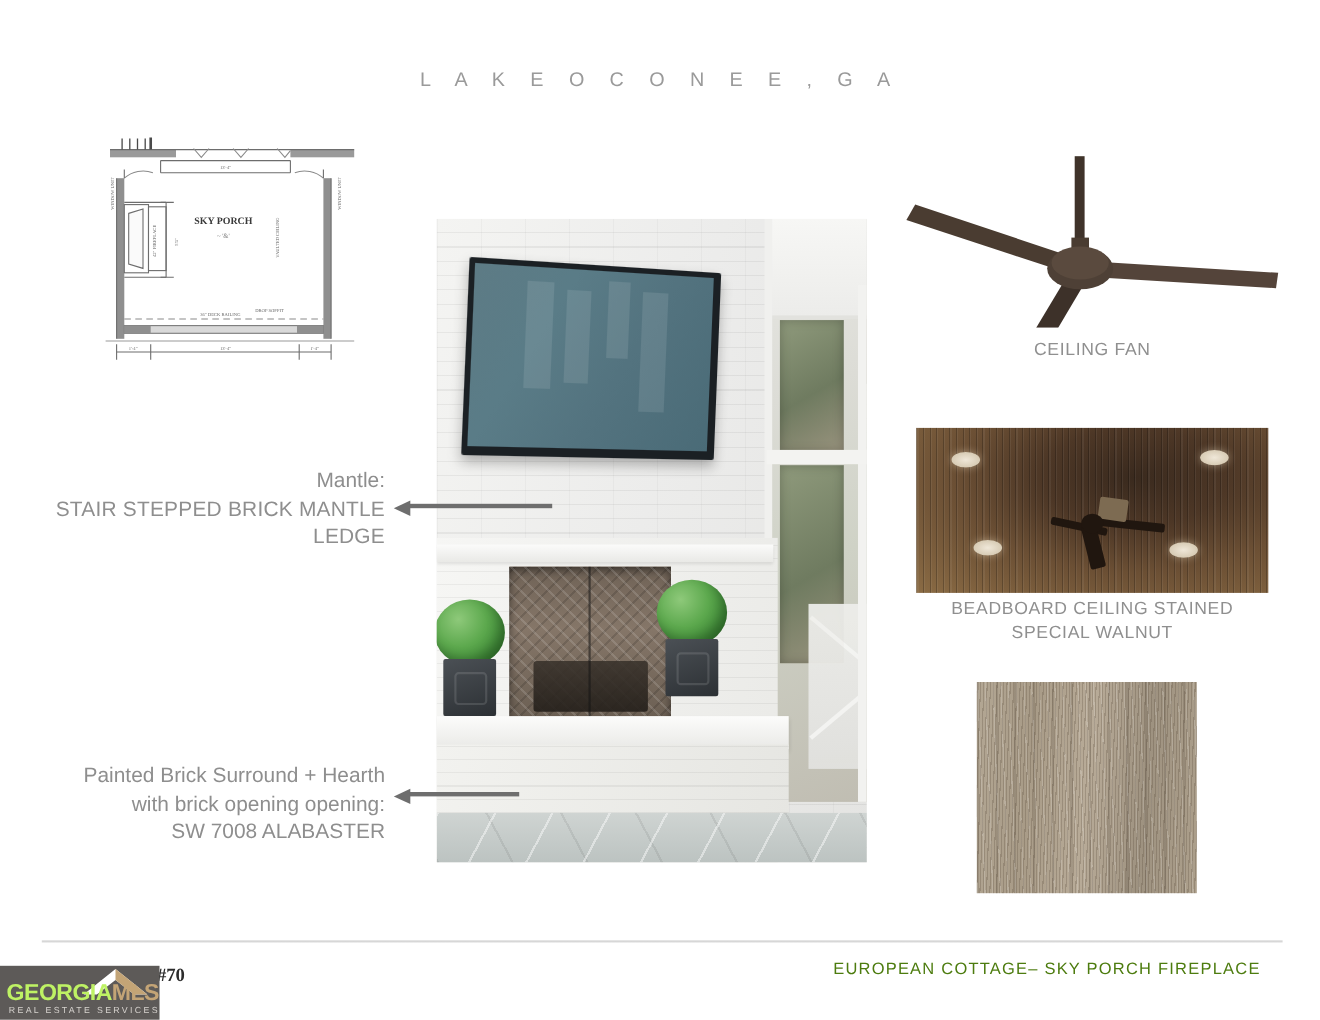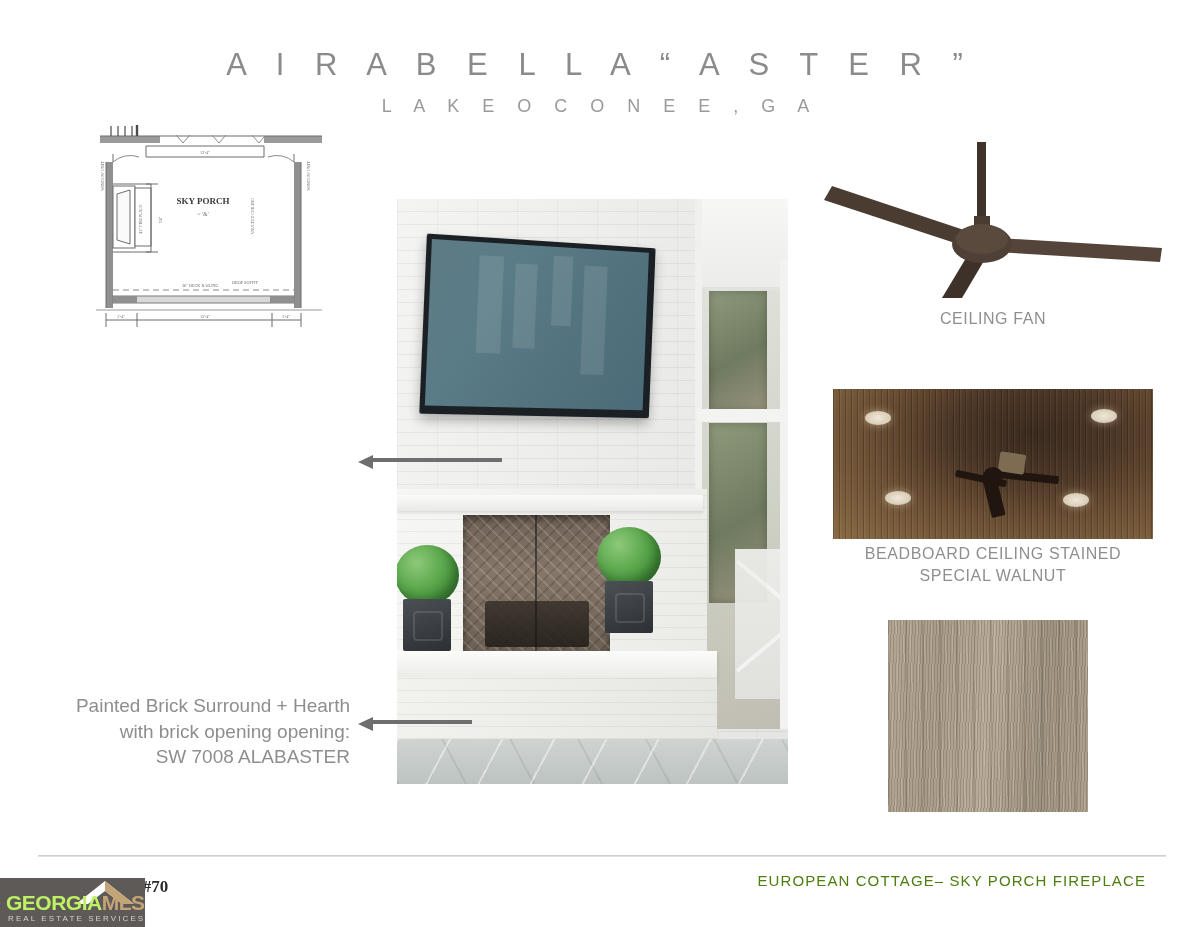--- a/index.html
+++ b/index.html
@@ -240,21 +240,20 @@
     position:absolute;left:8px;top:36px;width:120px;text-align:center;
     font-size:8px;letter-spacing:2.1px;color:#d6d2ce;white-space:nowrap;
   }
 </style>
 </head>
 <body>
 
 <div class="board">
 
   <div class="title-block">
-    <div class="title-main">A I R A B E L L A   “ A S T E R ”</div>
     <div class="title-sub">L A K E   O C O N E E ,   G A</div>
   </div>
 
   <div class="floorplan">
     <svg viewBox="0 0 250 205" xmlns="http://www.w3.org/2000/svg">
       <g stroke="#6d6d6d" fill="none" stroke-width="1">
 
         <rect x="18" y="12" width="60" height="7" fill="#9a9a9a" stroke="none"></rect>
         <rect x="182" y="12" width="58" height="7" fill="#9a9a9a" stroke="none"></rect>
         <line x1="18" y1="12" x2="240" y2="12"></line>
@@ -361,20 +360,25 @@
     </div>
     <div class="mp-hearth"></div>
     <div class="mp-base"></div>
     <div class="topiary tp-left"></div>
     <div class="planter pl-left"></div>
     <div class="topiary tp-right"></div>
     <div class="planter pl-right"></div>
     <div class="mp-floor"></div>
   </div>
 
+  <div class="annot annot-mantle">
+    <span class="ln">Mantle:</span>
+    <span class="ln cap">STAIR STEPPED BRICK MANTLE</span>
+    <span class="ln cap">LEDGE</span>
+  </div>
   <div class="arrow arrow-mantle">
     <span class="head"></span>
       <span class="shaft"></span>
   </div>
 
   <div class="annot annot-brick">
     <span class="ln">Painted Brick Surround + Hearth</span>
     <span class="ln">with brick opening opening:</span>
     <span class="ln">SW 7008 ALABASTER</span>
   </div>

